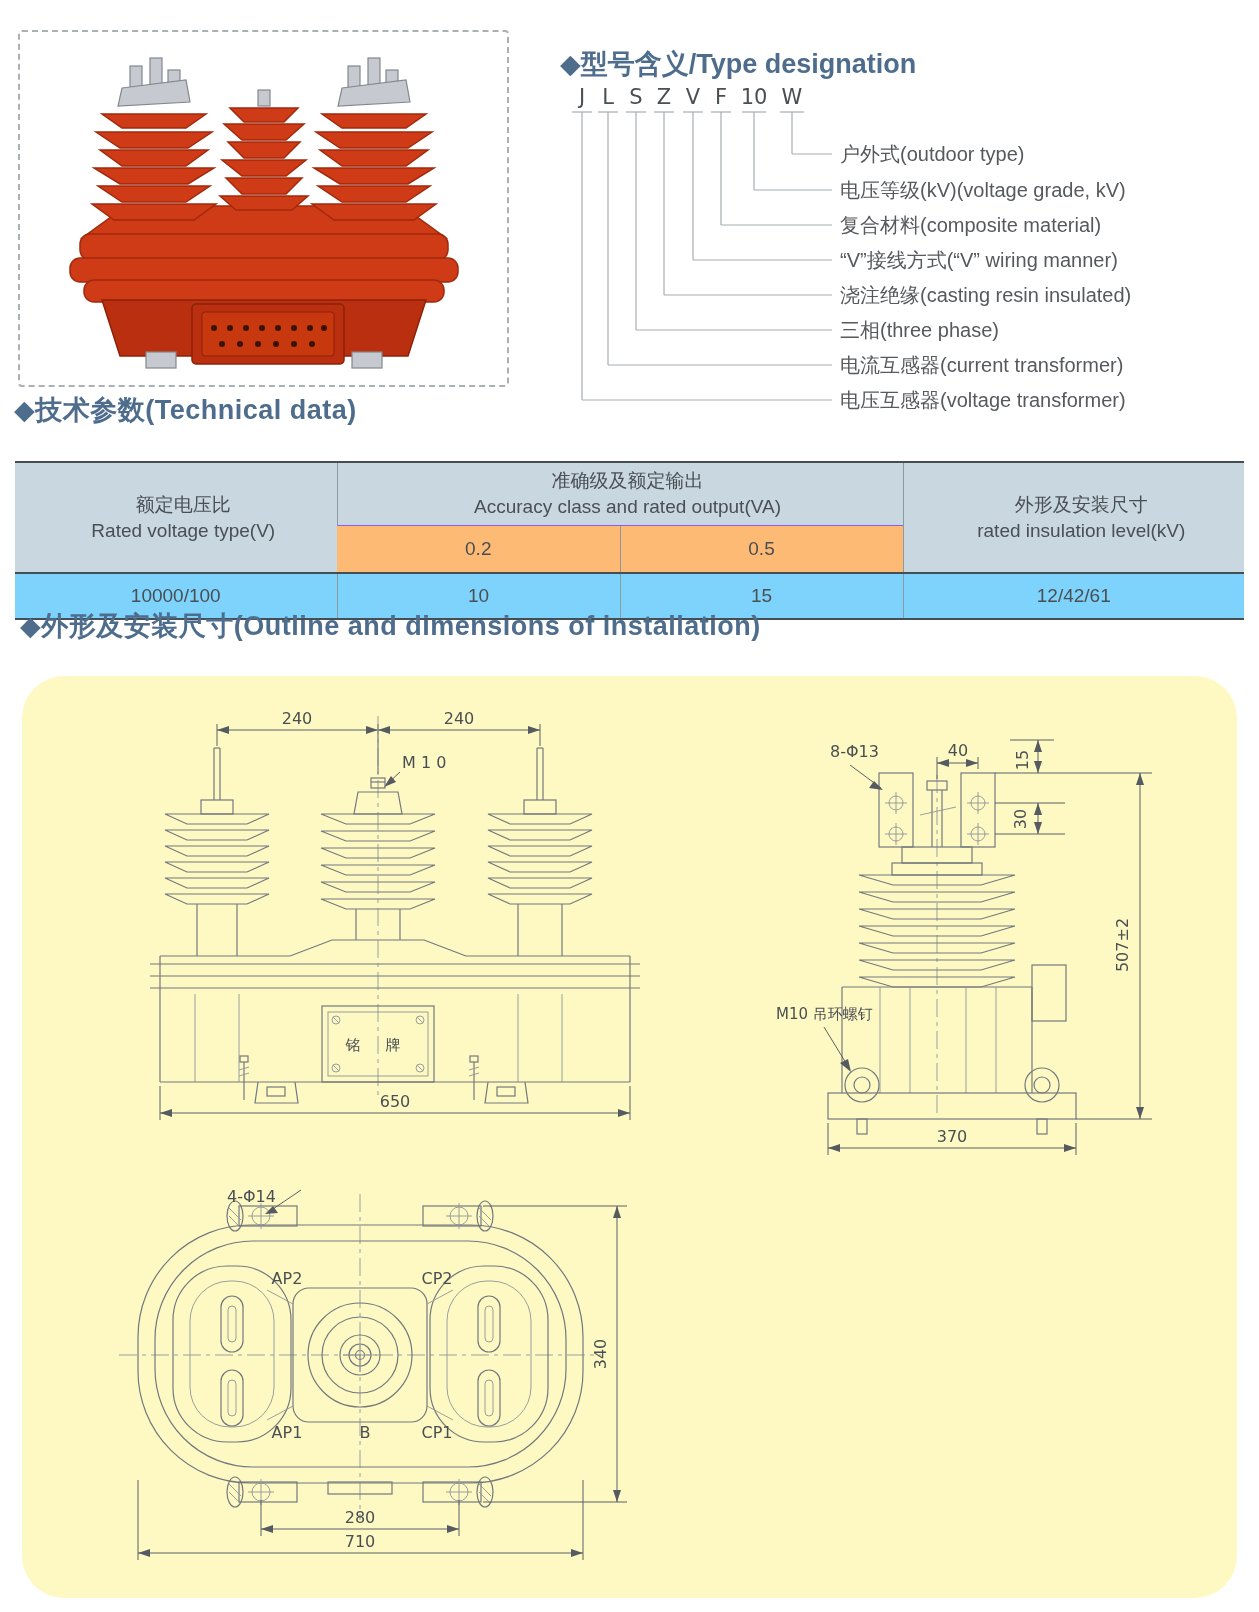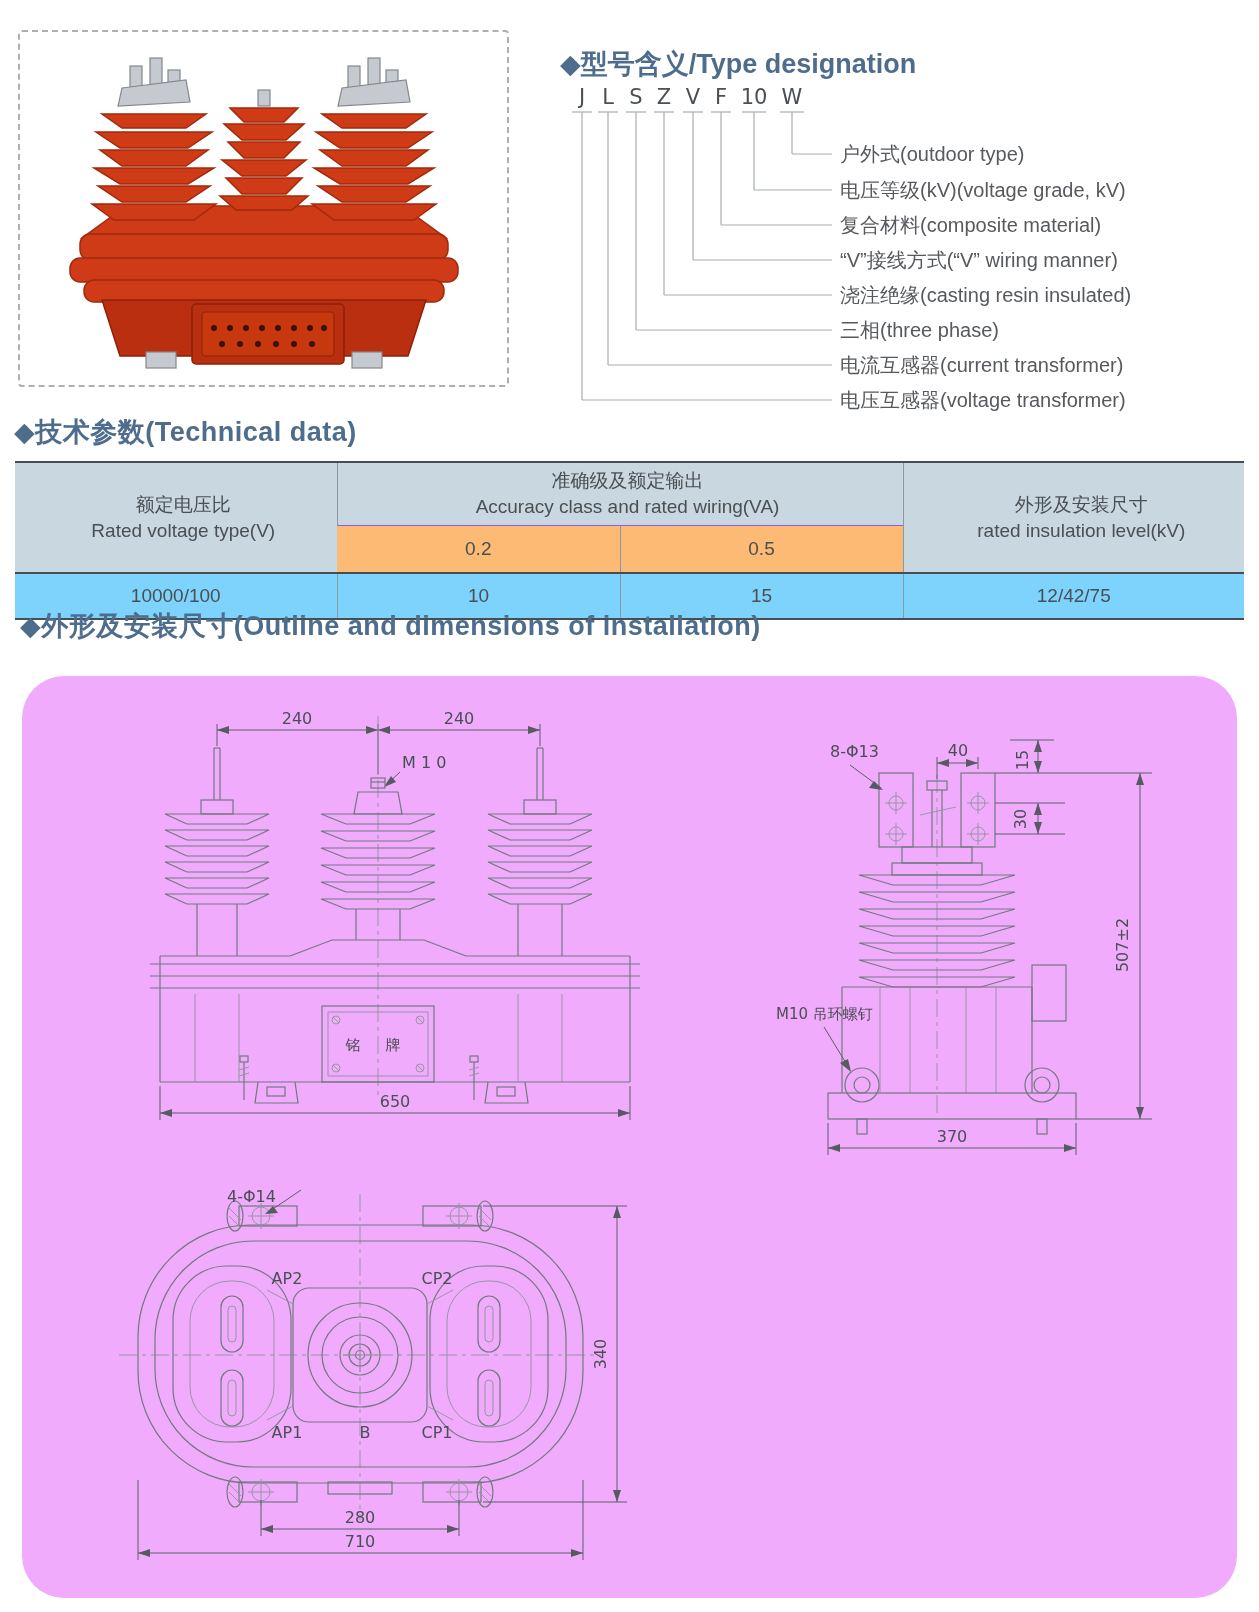--- a/index.html
+++ b/index.html
@@ -30,21 +30,21 @@
                  border-left:1px solid #8d99a1;padding:2px 4px;}
   .tech-table td:first-child{border-left:none;}
   .tech-table tr.hdr td{background:#c8d7e0;}
   .tech-table tr.sub td{background:#fdba74;border-top:1px solid #8b5cf6;height:42px;}
   .tech-table tr.hdr td{height:58px;padding-left:19px;}
   .tech-table tr.data td{border-top:2px solid #454e54;height:40px;background:#7dd3fc;}
   .cellline{line-height:1.35;}
 
   
   .outline-panel{position:absolute;left:22px;top:676px;width:1215px;height:922px;
-                 background:#f0abfc;border-radius:42px;}
+                 background:#fef9c3;border-radius:42px;}
   .drawing{position:absolute;}
   .drawing .ln{stroke:#72797e;stroke-width:1.2;fill:none;}
   .drawing .thin{stroke:#8d949a;stroke-width:0.9;fill:none;}
   .drawing .cl{stroke:#8d949a;stroke-width:0.9;fill:none;stroke-dasharray:18 5 4 5;}
   .drawing .dim{stroke:#5a6066;stroke-width:1;fill:none;}
   .drawing .ah{fill:#555b60;stroke:none;}
   .drawing text{fill:#4a4f54;font-size:16px;font-family:"DejaVu Sans","Liberation Sans",sans-serif;}
   .drawing text.zh{font-size:15px;}
 
   
@@ -180,53 +180,53 @@
         <text class="lbl" x="280" y="146">复合材料(composite material)</text>
         <text class="lbl" x="280" y="181">“V”接线方式(“V” wiring manner)</text>
         <text class="lbl" x="280" y="216">浇注绝缘(casting resin insulated)</text>
         <text class="lbl" x="280" y="251">三相(three phase)</text>
         <text class="lbl" x="280" y="286">电流互感器(current transformer)</text>
         <text class="lbl" x="280" y="321">电压互感器(voltage transformer)</text>
       </g>
     </svg>
   </div>
 
-  <h2 class="sec-title" style="left:14px;top:414px;">◆技术参数(Technical data)</h2>
+  <h2 class="sec-title" style="left:14px;top:392px;">◆技术参数(Technical data)</h2>
 
   <table class="tech-table">
     <colgroup>
         <col style="width:322px">
         <col style="width:283px">
         <col style="width:283px">
         <col style="width:341px">
       </colgroup>
     <tbody>
         <tr class="hdr">
       <td rowspan="2">
         <div class="cellline">额定电压比</div>
         <div class="cellline">Rated voltage type(V)</div>
       </td>
       <td colspan="2">
         <div class="cellline">准确级及额定输出</div>
-        <div class="cellline">Accuracy class and rated wiring(VA)</div>
+        <div class="cellline">Accuracy class and rated output(VA)</div>
       </td>
       <td rowspan="2">
         <div class="cellline">外形及安装尺寸</div>
         <div class="cellline">rated insulation level(kV)</div>
       </td>
     </tr>
     <tr class="sub">
       <td>0.2</td>
       <td>0.5</td>
     </tr>
     <tr class="data">
       <td>10000/100</td>
       <td>10</td>
       <td>15</td>
-      <td>12/42/75</td>
+      <td>12/42/61</td>
     </tr>
   </tbody>
     </table>
 
   <h2 class="sec-title" style="left:20px;top:608px;">◆外形及安装尺寸(Outline and dimensions of installation)</h2>
 
   <div class="outline-panel">
 
     <svg class="drawing" style="left:118px;top:24px;" width="510" height="432" viewBox="0 0 510 432">
 

